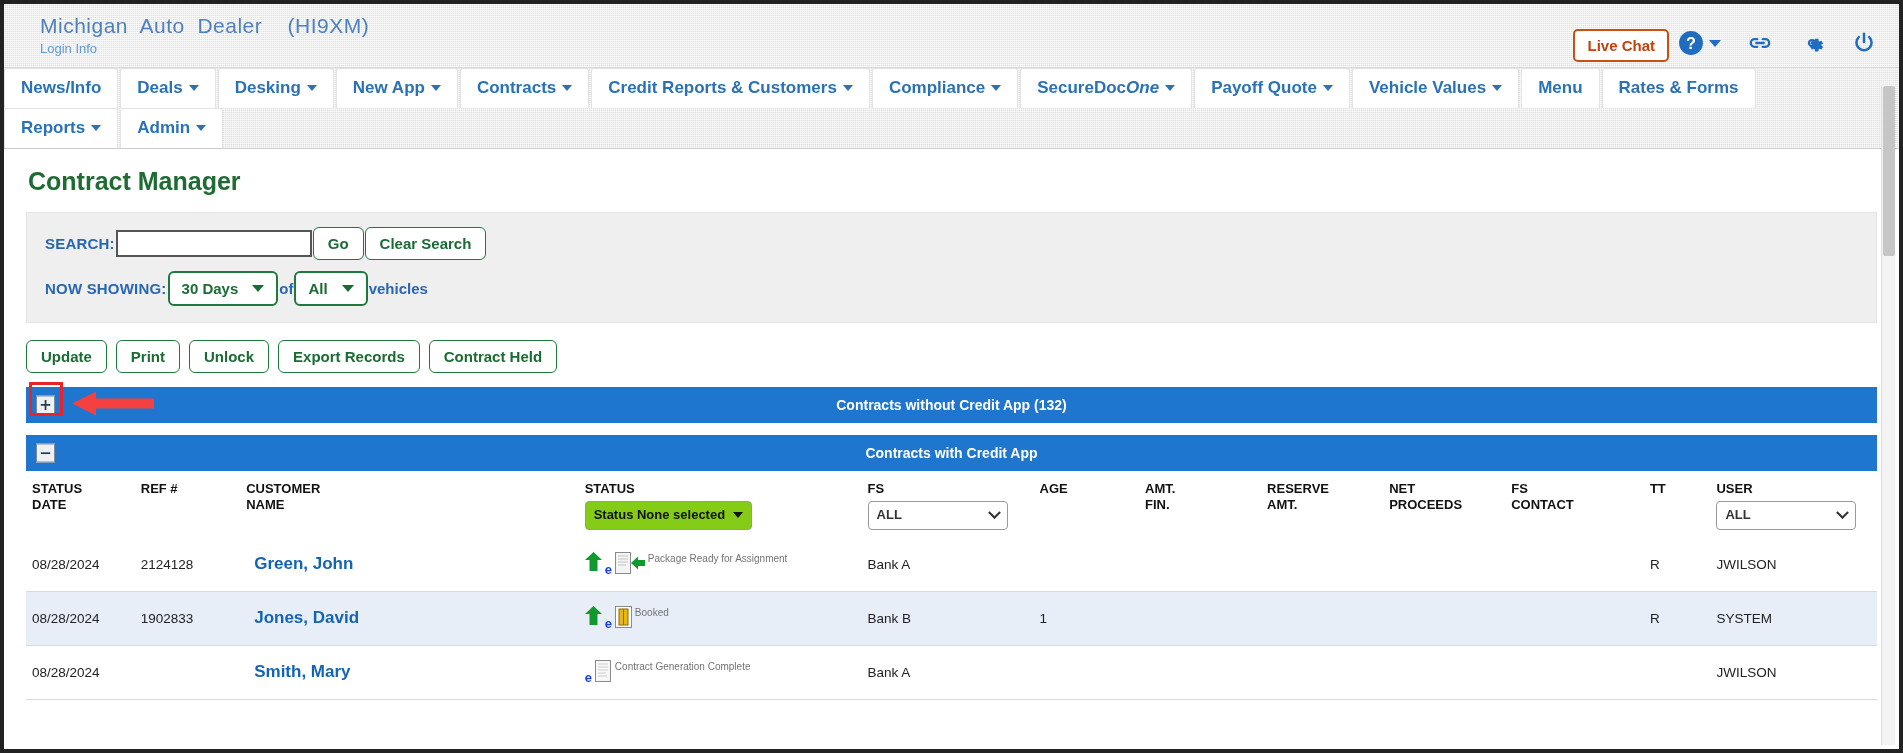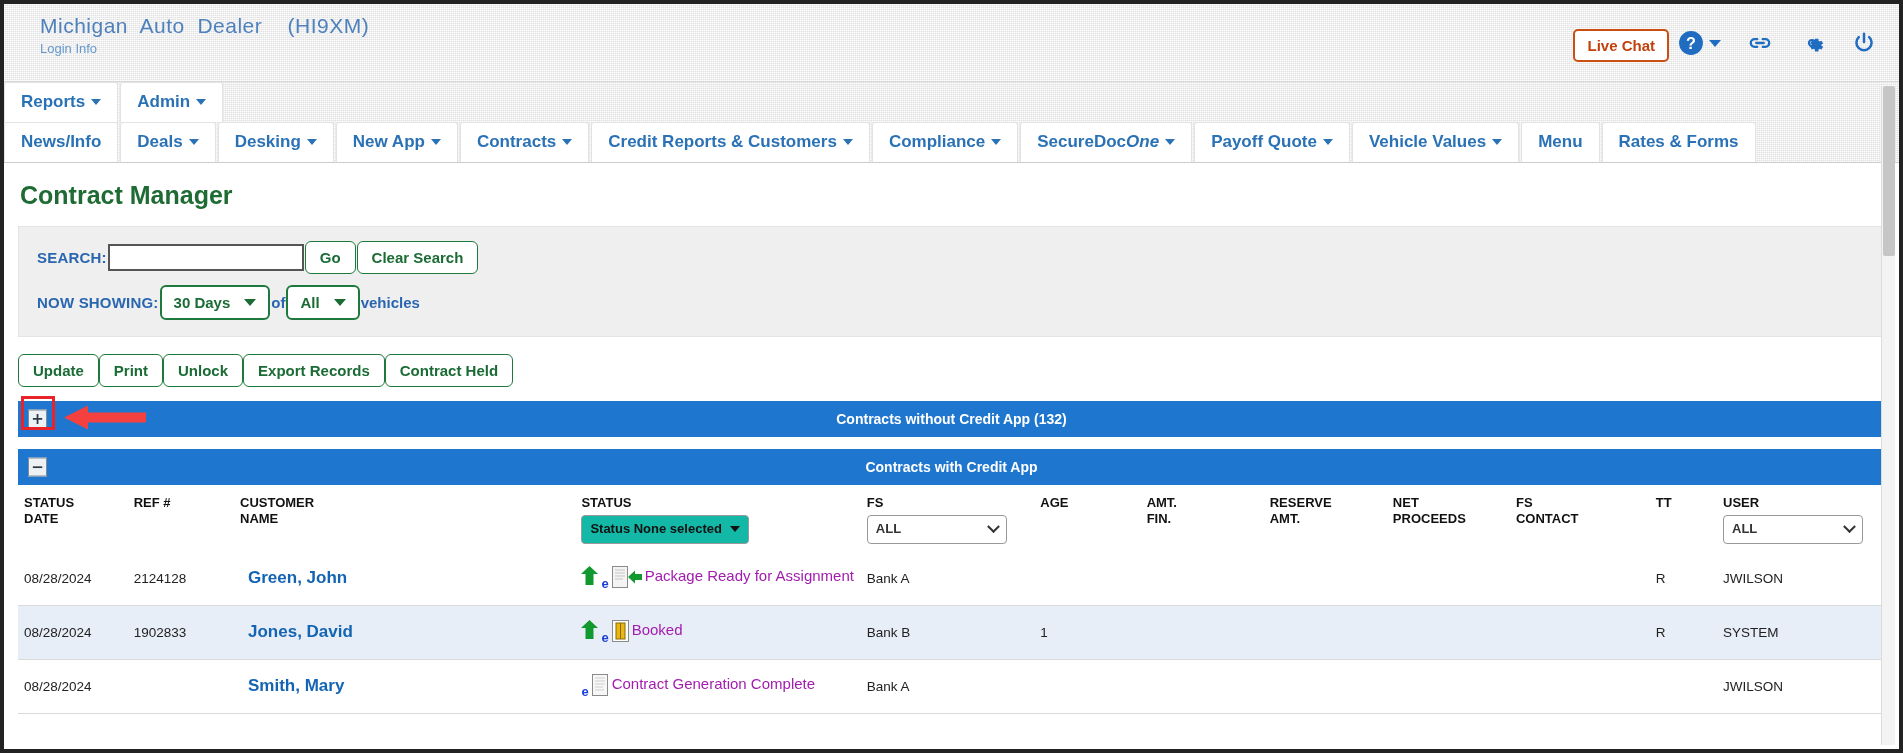--- a/index.html
+++ b/index.html
@@ -10,21 +10,21 @@
     background:#ffffff;
     overflow:hidden;
   }
   .frame {
     position:absolute; left:0; top:0; width:1903px; height:753px;
     border:4px solid #222; background:#fff; overflow:hidden;
   }
 
   
   .topbar {
-    position:relative; height:78px;
+    position:relative; height:64px;
     background:#efefef;
     background-image:
       repeating-linear-gradient(0deg, rgba(255,255,255,.55) 0 1px, rgba(0,0,0,.03) 1px 2px),
       repeating-linear-gradient(90deg, rgba(255,255,255,.55) 0 1px, rgba(0,0,0,.03) 1px 2px);
     border-bottom:1px solid #d8d8d8;
   }
   .brand { position:absolute; left:36px; top:10px; }
   .brand-title {
     font-size:21px; color:#4f81bd; letter-spacing:.5px; font-weight:400;
     white-space:pre;
@@ -69,21 +69,21 @@
     display:flex; align-items:center; white-space:nowrap;
     border-radius:3px 3px 0 0;
   }
   .navitem .cd {
     width:0;height:0;border-left:5px solid transparent;border-right:5px solid transparent;
     border-top:6px solid #2a72b5; margin-left:6px;
   }
   .navitem em { font-style:italic; }
 
   
-  .page { padding:0 14px; background:#fff; }
+  .page { padding:0 22px; background:#fff; }
   .page-title {
     font-size:25px; font-weight:bold; color:#1e6b33; margin:18px 0 16px 2px;
   }
   .searchpanel {
     background:#efefef; border:1px solid #e4e4e4;
     padding:14px 18px 16px 18px;
   }
   .srow { display:flex; align-items:center; gap:1px; }
   .srow + .srow { margin-top:11px; }
   .slabel { font-size:15px; font-weight:bold; color:#2a66b0; letter-spacing:.2px; }
@@ -102,21 +102,21 @@
     font-size:14px; padding:0 6px; font-family:"Liberation Sans", sans-serif;
   }
   .gbtn {
     border:1.5px solid #1e7a3c; border-radius:6px; background:#fff;
     color:#1a6b34; font-size:15px; font-weight:bold; padding:7px 14px; cursor:pointer;
     white-space:nowrap;
   }
   .of-lbl { font-size:15px; font-weight:bold; color:#2a66b0; }
   .veh-lbl { font-size:15px; font-weight:bold; color:#2a66b0; }
 
-  .actionrow { display:flex; margin:17px 0 14px 0;align-items:flex-end; }
+  .actionrow { display:flex; gap:9px; margin:17px 0 14px 0;align-items:flex-end; }
 
   
   .secbar {
     position:relative; background:#1f76cf; height:36px;
     display:flex; align-items:center; justify-content:center;
     color:#fff; font-size:14px; font-weight:bold;
   }
   .expander {
     position:absolute; left:10px; top:50%; transform:translateY(-50%);
     width:19px; height:19px; background:#eef1f4; border:1px solid #7f8b99;
@@ -138,40 +138,40 @@
     text-align:left; vertical-align:top; padding:10px 6px 8px 6px;
     font-size:13px; font-weight:bold; color:#111; line-height:1.25;margin-top:8px;
   }
   table.cm td {
     padding:14px 6px; font-size:13.5px; color:#222; vertical-align:middle;
     border-bottom:1px solid #d9d9d9;
   }
   tr.alt td { background:#e8eef7; }
   .colhdr-label { display:block; }
   .msel {
-    margin-top:4px; border:1px solid #999; border-radius:4px; background:#14b8a6;
+    margin-top:4px; border:1px solid #999; border-radius:4px; background:#84cc16;
     font-size:13px; font-weight:bold; color:#111; padding:5px 8px;
     display:inline-flex; align-items:center; gap:8px; cursor:pointer; white-space:nowrap;
   }
   .msel .cd {
     width:0;height:0;border-left:5px solid transparent;border-right:5px solid transparent;
     border-top:6px solid #111;
   }
   .nsel {
     margin-top:4px; width:100%; max-width:140px; border:1px solid #999; border-radius:4px;
     background:#fff; font-size:13px; color:#333; padding:5px 8px;
     display:flex; align-items:center; justify-content:space-between; cursor:pointer;
   }
   .nsel .chev {
     width:9px; height:9px; border-right:2px solid #333; border-bottom:2px solid #333;
     transform:rotate(45deg) translate(-2px,-2px);
   }
   .custname { color:#1464b4; font-size:17px; font-weight:bold; cursor:pointer;margin-left:8px; }
   .statuscell { display:flex; align-items:flex-start; gap:3px; flex-wrap:wrap; }
-  .st-text { font-size:15px; color:#a21caf; line-height:1.35; }
+  .st-text { font-size:10px; color:#737373; line-height:1.35; }
   .e-mark { color:#1a3fd4; font-weight:bold; font-size:13px; align-self:flex-end; }
 
   
   .vscroll {
     position:absolute; right:4px; top:82px; width:14px; bottom:4px;
     background:#f3f3f3; border-left:1px solid #dcdcdc;
   }
   .vthumb { position:absolute; top:0; left:1px; width:12px; height:170px; background:#c6c6c6; border-radius:2px; }
 </style>
 </head>
@@ -212,75 +212,75 @@
       <span class="ticon">
         <svg width="26" height="26" viewBox="0 0 24 24" fill="none" stroke="#1f6cc0" stroke-width="2.3" stroke-linecap="round">
           <path d="M12 3.5v7.5"></path>
             <path d="M7.2 6.6a7 7 0 1 0 9.6 0"></path>
         </svg>
       </span>
     </div>
   </div>
 
   <div class="navwrap">
+    <div class="navrow" id="nav-row-1">
+        <div class="navitem">
+          <span>News/Info</span>
+        </div>
+        <div class="navitem">
+          <span>Deals</span>
+          <span class="cd"></span>
+        </div>
+        <div class="navitem">
+          <span>Desking</span>
+          <span class="cd"></span>
+        </div>
+        <div class="navitem">
+          <span>New App</span>
+          <span class="cd"></span>
+        </div>
+        <div class="navitem">
+          <span>Contracts</span>
+          <span class="cd"></span>
+        </div>
+        <div class="navitem">
+          <span>Credit Reports &amp; Customers</span>
+          <span class="cd"></span>
+        </div>
+        <div class="navitem">
+          <span>Compliance</span>
+          <span class="cd"></span>
+        </div>
+        <div class="navitem">
+          <span>SecureDoc<em>One</em></span>
+          <span class="cd"></span>
+        </div>
+        <div class="navitem">
+          <span>Payoff Quote</span>
+          <span class="cd"></span>
+        </div>
+        <div class="navitem">
+          <span>Vehicle Values</span>
+          <span class="cd"></span>
+        </div>
+        <div class="navitem">
+          <span>Menu</span>
+        </div>
+        <div class="navitem">
+          <span>Rates &amp; Forms</span>
+        </div>
+      </div>
     <div class="navrow" id="nav-row-2">
         <div class="navitem">
           <span>Reports</span>
           <span class="cd"></span>
         </div>
         <div class="navitem">
           <span>Admin</span>
           <span class="cd"></span>
-        </div>
-      </div>
-    <div class="navrow" id="nav-row-1">
-        <div class="navitem">
-          <span>News/Info</span>
-        </div>
-        <div class="navitem">
-          <span>Deals</span>
-          <span class="cd"></span>
-        </div>
-        <div class="navitem">
-          <span>Desking</span>
-          <span class="cd"></span>
-        </div>
-        <div class="navitem">
-          <span>New App</span>
-          <span class="cd"></span>
-        </div>
-        <div class="navitem">
-          <span>Contracts</span>
-          <span class="cd"></span>
-        </div>
-        <div class="navitem">
-          <span>Credit Reports &amp; Customers</span>
-          <span class="cd"></span>
-        </div>
-        <div class="navitem">
-          <span>Compliance</span>
-          <span class="cd"></span>
-        </div>
-        <div class="navitem">
-          <span>SecureDoc<em>One</em></span>
-          <span class="cd"></span>
-        </div>
-        <div class="navitem">
-          <span>Payoff Quote</span>
-          <span class="cd"></span>
-        </div>
-        <div class="navitem">
-          <span>Vehicle Values</span>
-          <span class="cd"></span>
-        </div>
-        <div class="navitem">
-          <span>Menu</span>
-        </div>
-        <div class="navitem">
-          <span>Rates &amp; Forms</span>
         </div>
       </div>
   </div>
 
   <div class="page">
 
     <div class="page-title">Contract Manager</div>
 
     <div class="searchpanel">
       <div class="srow">

